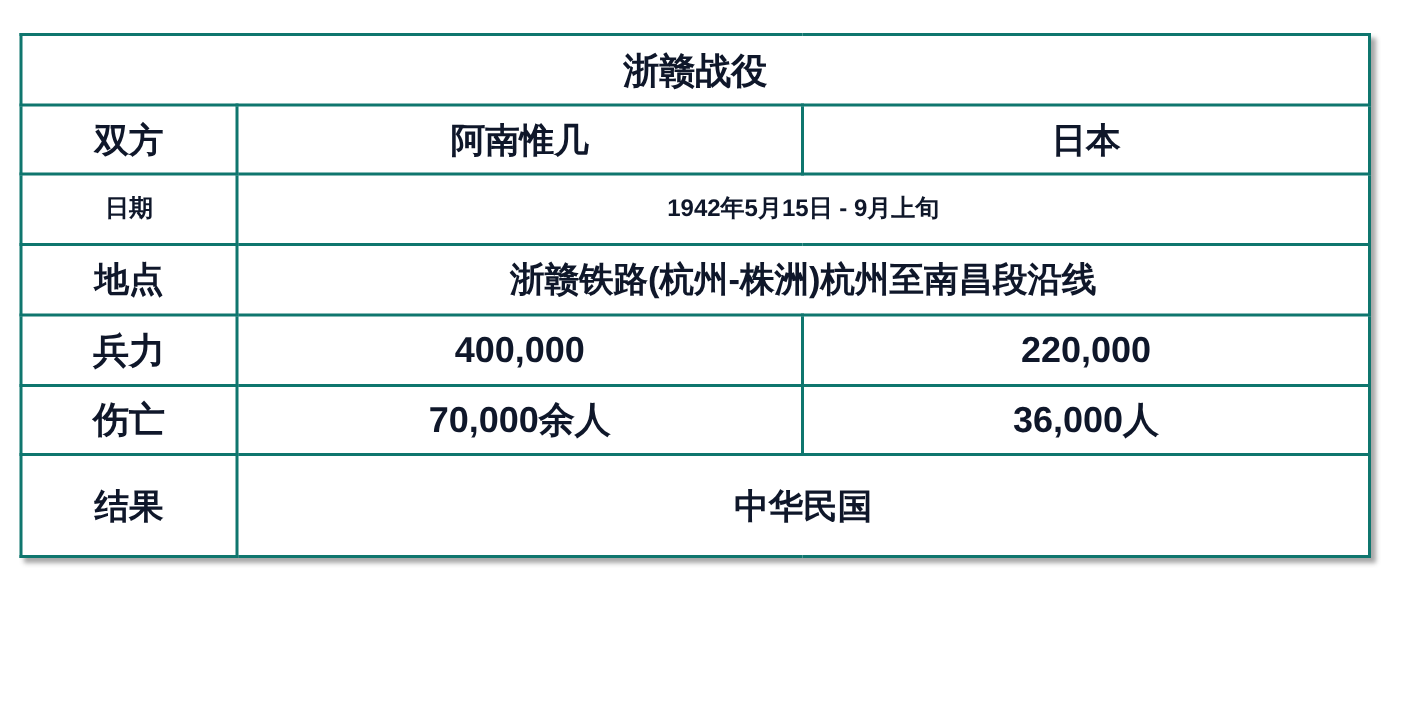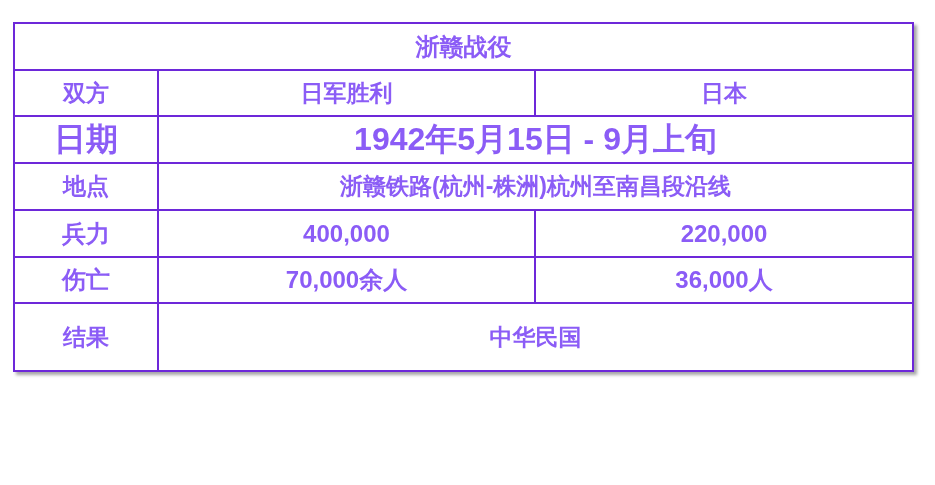--- a/index.html
+++ b/index.html
@@ -21,33 +21,33 @@
     position: absolute;
     left: 13px;
     top: 22px;
     width: 899px;
     border-collapse: collapse;
     table-layout: fixed;
     background: #ffffff;
     box-shadow: 3px 3px 3px rgba(60,60,60,0.45);
   }
   table.infobox td {
-    border: 2px solid #6d28d9;
+    border: 2px solid #0f766e;
     text-align: center;
     vertical-align: middle;
-    color: #8b5cf6;
+    color: #0f172a;
     font-weight: 700;
     font-size: 23px;
     padding: 0 6px;
     overflow: hidden;
     white-space: nowrap;
   }
   tr.r-title   td { height: 45px; font-size: 24px; }
   tr.r-parties td { height: 44px; }
-  tr.r-date    td { height: 45px; font-size: 32px; }
+  tr.r-date    td { height: 45px; font-size: 16px; }
   tr.r-loc     td { height: 45px; }
   tr.r-cmd     td { height: 80px; line-height: 33px; }
   tr.r-str     td { height: 45px; font-size: 24px; border-radius: 14px; }
   tr.r-cas     td { height: 44px; font-size: 24px; border-radius: 13px; }
   tr.r-res     td { height: 66px; margin-left: 36px; }
 </style>
 </head>
 <body>
 
 <div class="stage">
@@ -58,21 +58,21 @@
       <col style="width:378px">
     </colgroup>
 
     <tbody>
         <tr class="r-title">
       <td colspan="3">浙赣战役</td>
     </tr>
 
     <tr class="r-parties">
       <td>双方</td>
-      <td>日军胜利</td>
+      <td>阿南惟几</td>
       <td>日本</td>
     </tr>
 
     <tr class="r-date">
       <td>日期</td>
       <td colspan="2">1942年5月15日 - 9月上旬</td>
     </tr>
 
     <tr class="r-loc">
       <td>地点</td>

